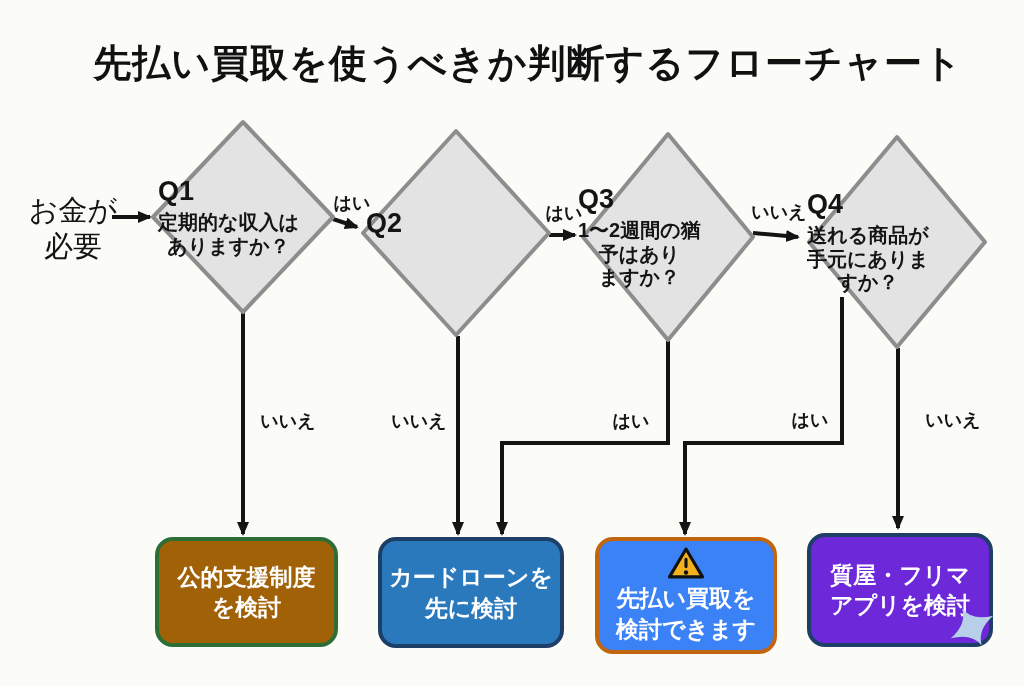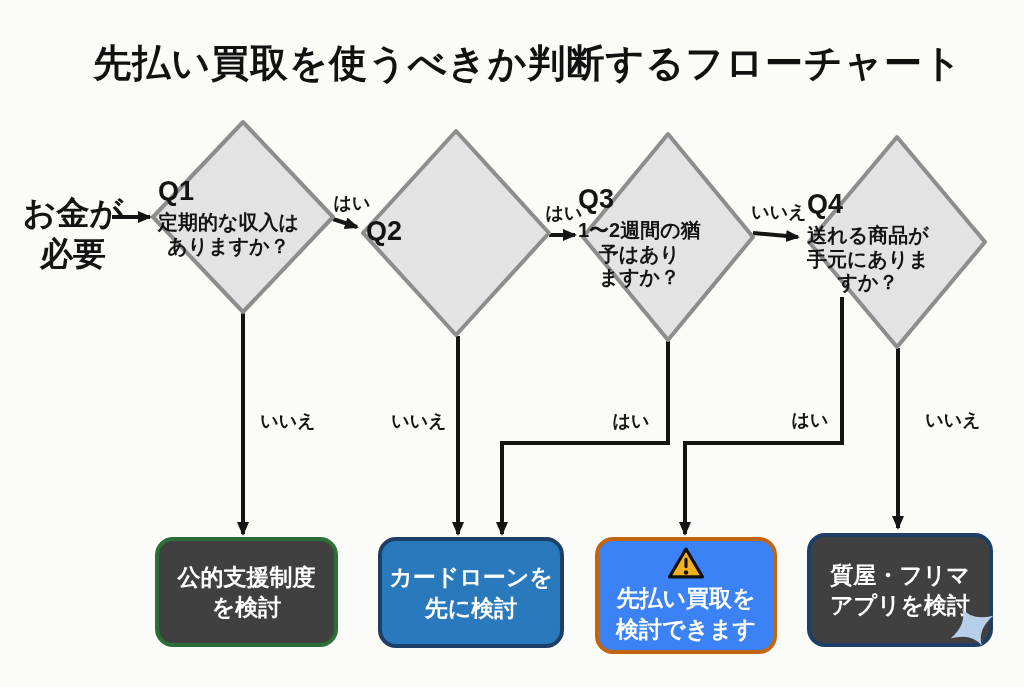--- a/index.html
+++ b/index.html
@@ -12,21 +12,21 @@
   }
   .stage{position:relative;width:1024px;height:687px;}
   .layer{position:absolute;left:0;top:0;}
   .title{
     position:absolute;left:0;top:22px;width:1024px;
     margin:16px;text-align:center;
     font-size:38px;font-weight:900;letter-spacing:1px;color:#111;
   }
   .start-label{
     position:absolute;left:18px;top:192px;width:110px;
-    text-align:center;font-size:33px;font-weight:700;
+    text-align:center;font-size:29px;font-weight:400;
     white-space:pre-line;line-height:1.25;
   }
   .node-text{
     position:absolute;display:flex;flex-direction:column;
     align-items:flex-start;justify-content:center;text-align:center;
   }
   .node-text .qlabel{font-size:27px;font-weight:800;margin-bottom:4px;}
   .node-text .question{
     font-size:20px;font-weight:800;line-height:1.18;white-space:pre-line;
   }
@@ -77,21 +77,21 @@
   <h1 class="title">先払い買取を使うべきか判断するフローチャート</h1>
 
   <div class="start-label">お金が
 必要</div>
 
   <div class="node-text" style="left:158px;top:132px;width:170px;height:170px;">
     <div class="qlabel">Q1</div>
     <div class="question">定期的な収入は
 ありますか？</div>
   </div>
-  <div class="node-text" style="left:366px;top:136px;width:180px;height:194px;gap:45px;">
+  <div class="node-text" style="left:366px;top:128px;width:180px;height:194px;gap:45px;">
     <div class="qlabel">Q2</div>
   </div>
   <div class="node-text" style="left:578px;top:140px;width:180px;height:194px;">
     <div class="qlabel">Q3</div>
     <div class="question">1〜2週間の猶
 予はあり
 ますか？</div>
   </div>
   <div class="node-text" style="left:807px;top:145px;width:180px;height:194px;">
     <div class="qlabel">Q4</div>
@@ -102,21 +102,21 @@
 
   <div class="edge-label" style="left:352px;top:203px;">はい</div>
   <div class="edge-label" style="left:564px;top:213px;">はい</div>
   <div class="edge-label" style="left:779px;top:212px;">いいえ</div>
   <div class="edge-label" style="left:288px;top:421px;">いいえ</div>
   <div class="edge-label" style="left:419px;top:421px;">いいえ</div>
   <div class="edge-label" style="left:631px;top:421px;">はい</div>
   <div class="edge-label" style="left:810px;top:420px;">はい</div>
   <div class="edge-label" style="left:953px;top:420px;">いいえ</div>
 
-  <div class="result-box" style="left: 155px; top: 537px; width: 183px; height: 110px; background: #404040; border-color: rgb(45, 110, 55);">
+  <div class="result-box" style="left: 155px; top: 537px; width: 183px; height: 110px; background: #a16207; border-color: rgb(45, 110, 55);">
     <div class="rtext">公的支援制度
 を検討</div>
   </div>
 
   <div class="result-box" style="left: 378px; top: 537px; width: 186px; height: 111px; background: rgb(43, 121, 189); border-color: rgb(29, 62, 102);">
     <div class="rtext">カードローンを
 先に検討</div>
   </div>
 
   <div class="result-box" style="left: 595px; top: 537px; width: 182px; height: 117px; background: #3b82f6; border-color: rgb(193, 101, 15);">
@@ -124,21 +124,21 @@
       <svg width="38" height="33" viewBox="0 0 36 32">
         <path class="warn-tri" d="M18,2 L34,29 L2,29 Z" fill="#f2b11d" stroke="#111" stroke-width="3" stroke-linejoin="round"></path>
         <rect x="16.5" y="10.5" width="3" height="10" rx="1.5" fill="#111"></rect>
         <circle cx="18" cy="24.7" r="2.1" fill="#111"></circle>
       </svg>
     </div>
     <div class="rtext">先払い買取を
 検討できます</div>
   </div>
 
-  <div class="result-box" style="left: 807px; top: 533px; width: 186px; height: 114px; background: #404040; border-color: rgb(29, 62, 102);">
+  <div class="result-box" style="left: 807px; top: 533px; width: 186px; height: 114px; background: #6d28d9; border-color: rgb(29, 62, 102);">
     <div class="rtext">質屋・フリマ
 アプリを検討</div>
     <div class="sparkle-wrap">
       <svg width="58" height="48" viewBox="0 0 58 48">
         <g transform="translate(29,24) rotate(-28)">
           <path class="sparkle-shape" d="M0,-21 Q3,-5 24,0 Q3,5 0,21 Q-3,5 -24,0 Q-3,-5 0,-21 Z" fill="#b7cfe9"></path>
         </g>
       </svg>
     </div>
   </div>

